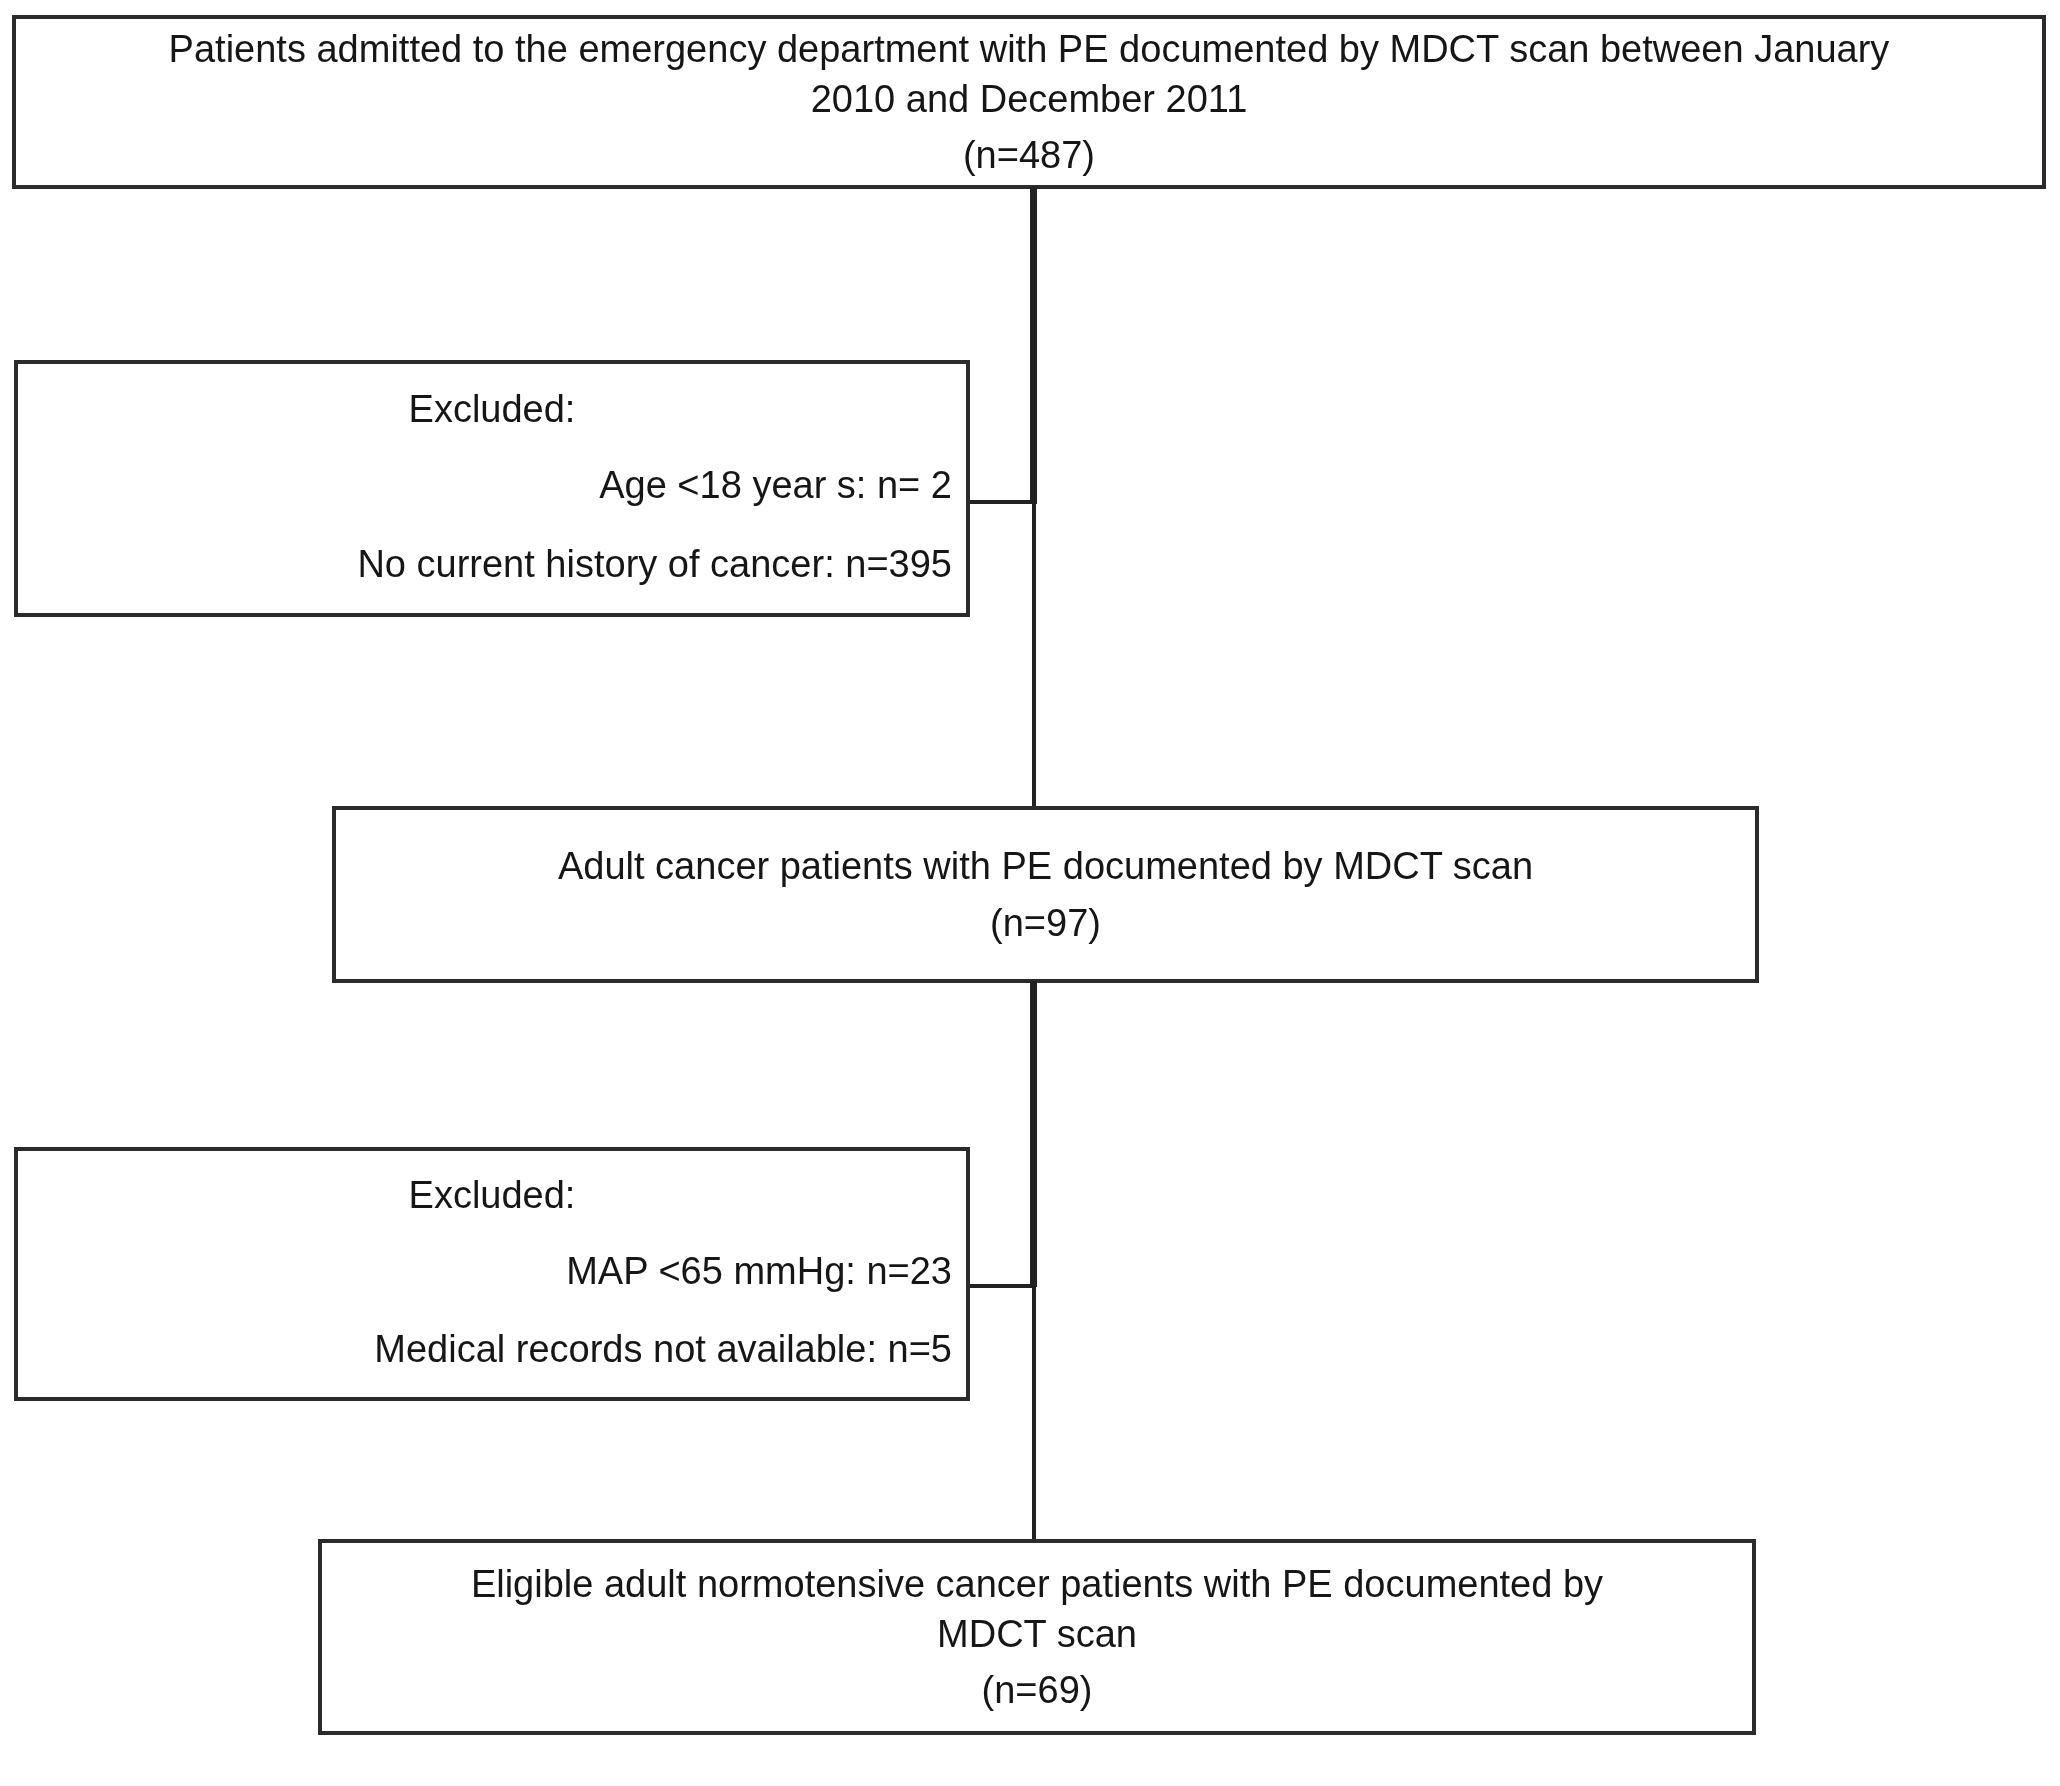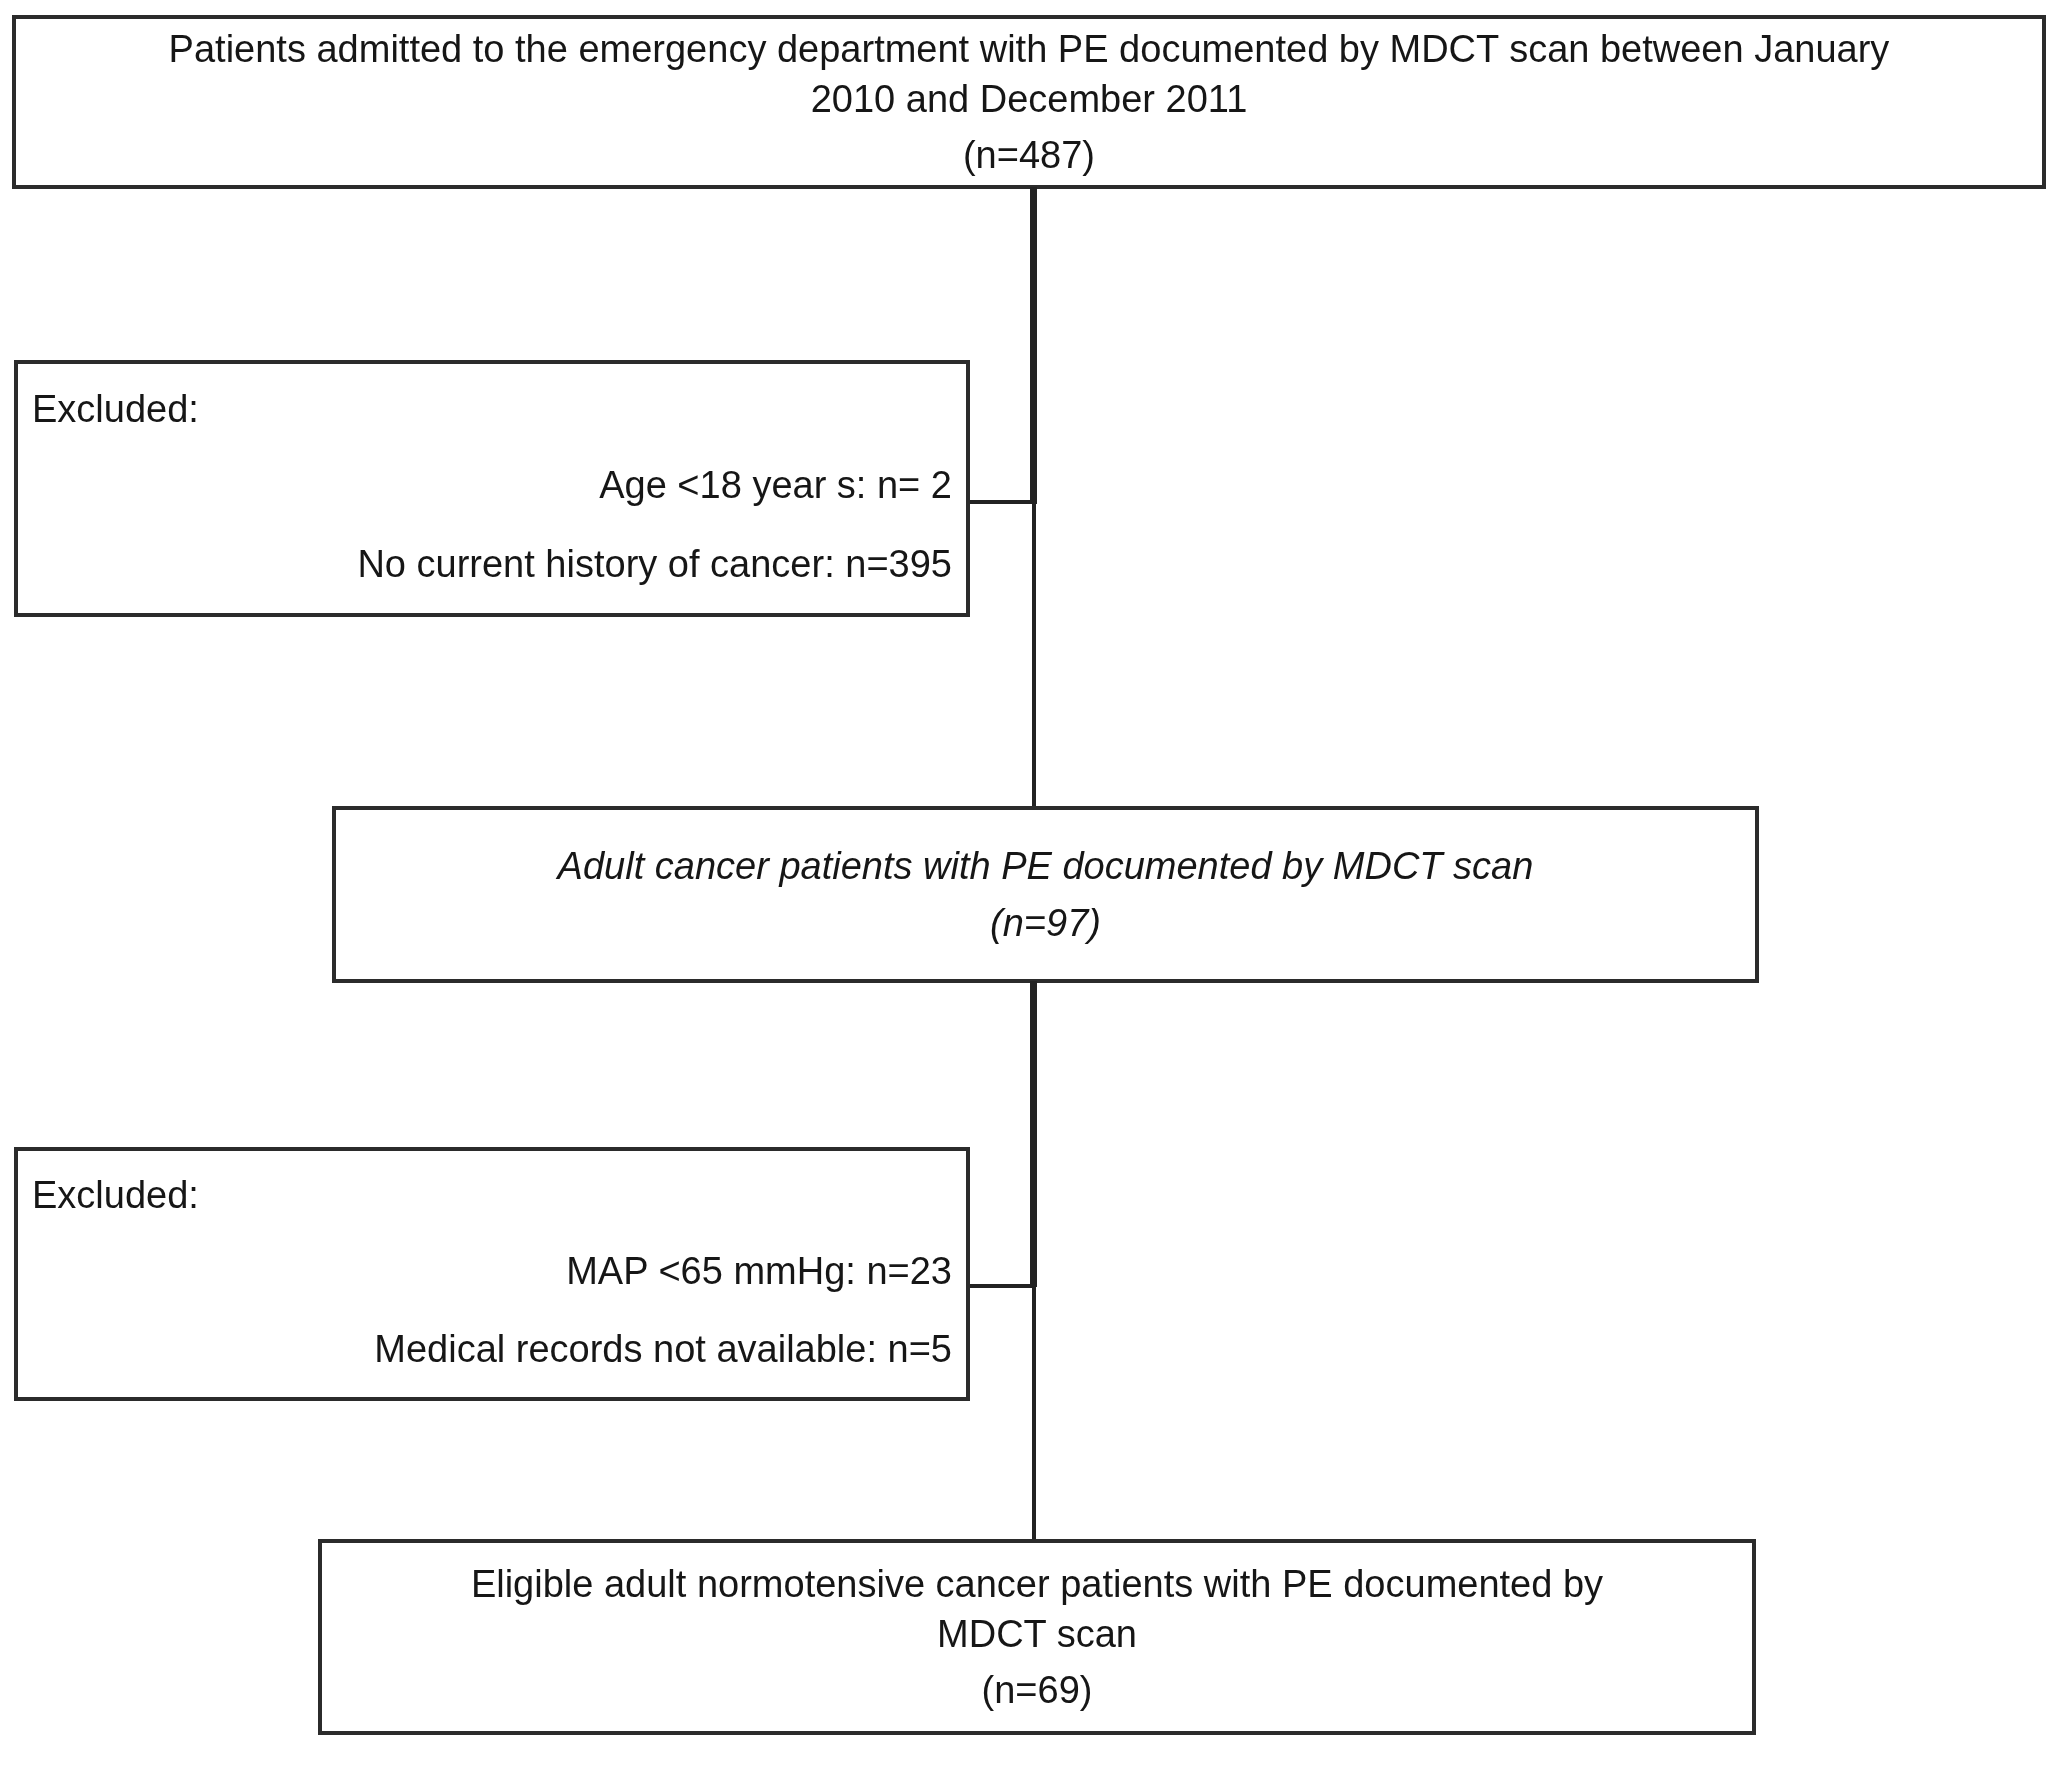--- a/index.html
+++ b/index.html
@@ -37,34 +37,34 @@
   .cbox .nline { margin-top: 6px; }
 
   
   .xbox {
     display: flex;
     flex-direction: column;
     justify-content: center;
     padding: 10px 14px 14px 14px;
   }
   .xbox .ex-title {
-    text-align: left;
+    text-align: center;
     margin-bottom: 26px;
     white-space: nowrap;
   }
   .xbox .ex-item {
     text-align: right;
     margin-bottom: 28px;
     white-space: nowrap;
   }
   .xbox .ex-item:last-child { margin-bottom: 0; }
 
   .box-top      { left: 12px;  top: 15px;   width: 2034px; height: 174px; }
   .box-excl1    { left: 14px;  top: 360px;  width: 956px;  height: 257px; }
-  .box-middle   { left: 332px; top: 806px;  width: 1427px; height: 177px; font-style: italic; }
+  .box-middle   { left: 332px; top: 806px;  width: 1427px; height: 177px; }
   .box-excl2    { left: 14px;  top: 1147px; width: 956px;  height: 254px; }
   .box-bottom   { left: 318px; top: 1539px; width: 1438px; height: 196px; }
 
   .conn {
     position: absolute;
     background: #222222;
   }
   .v-thick { width: 7px; }
   .v-thin  { width: 4px; }
   .h-conn  { height: 4px; }

